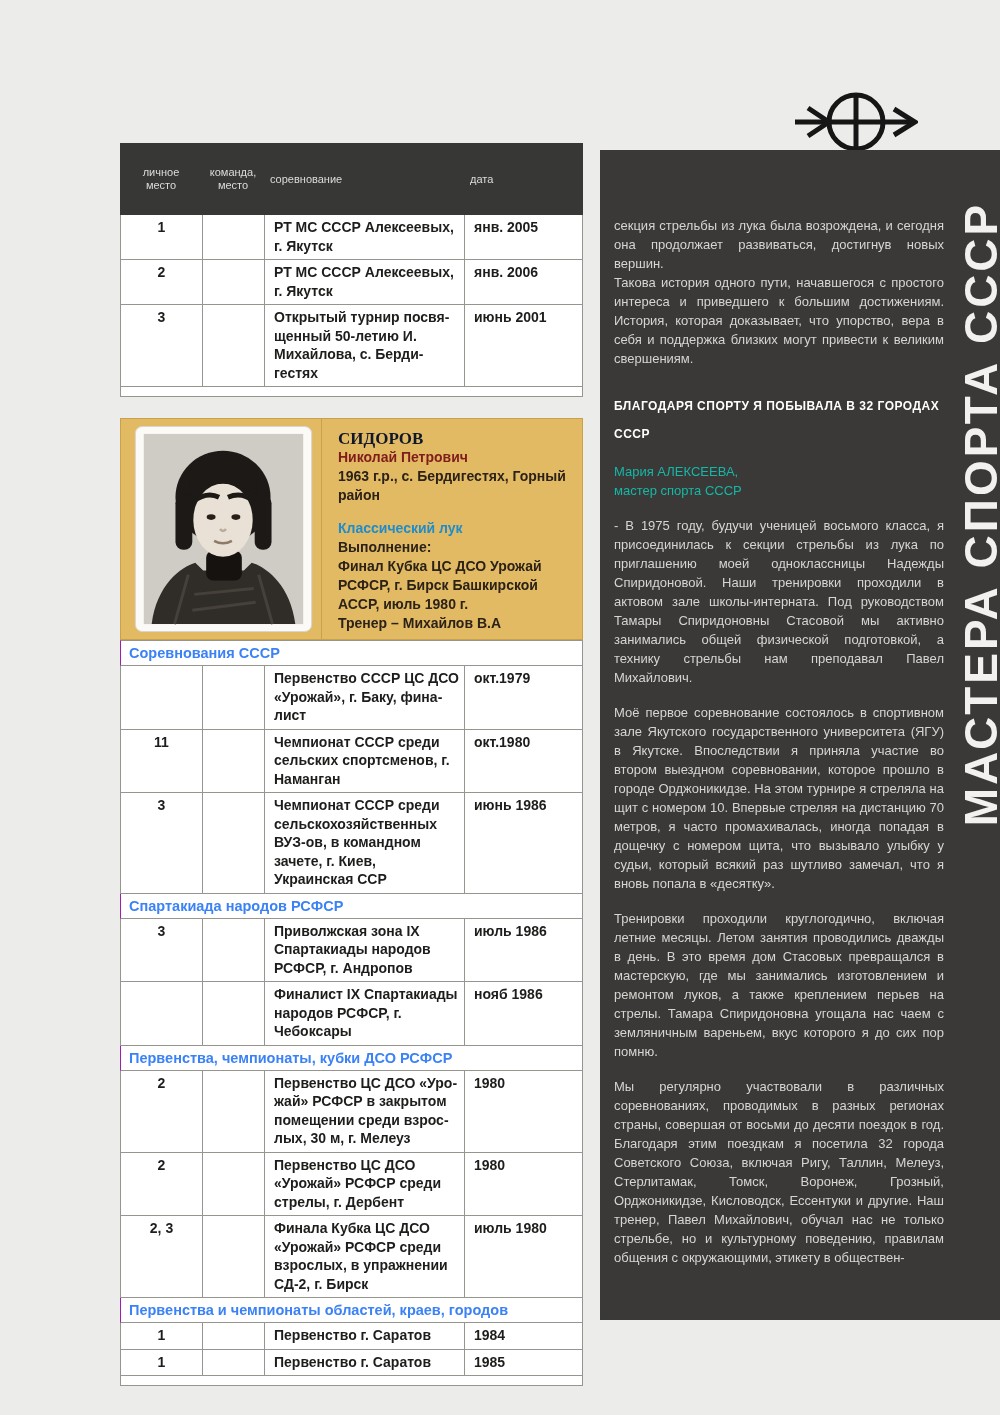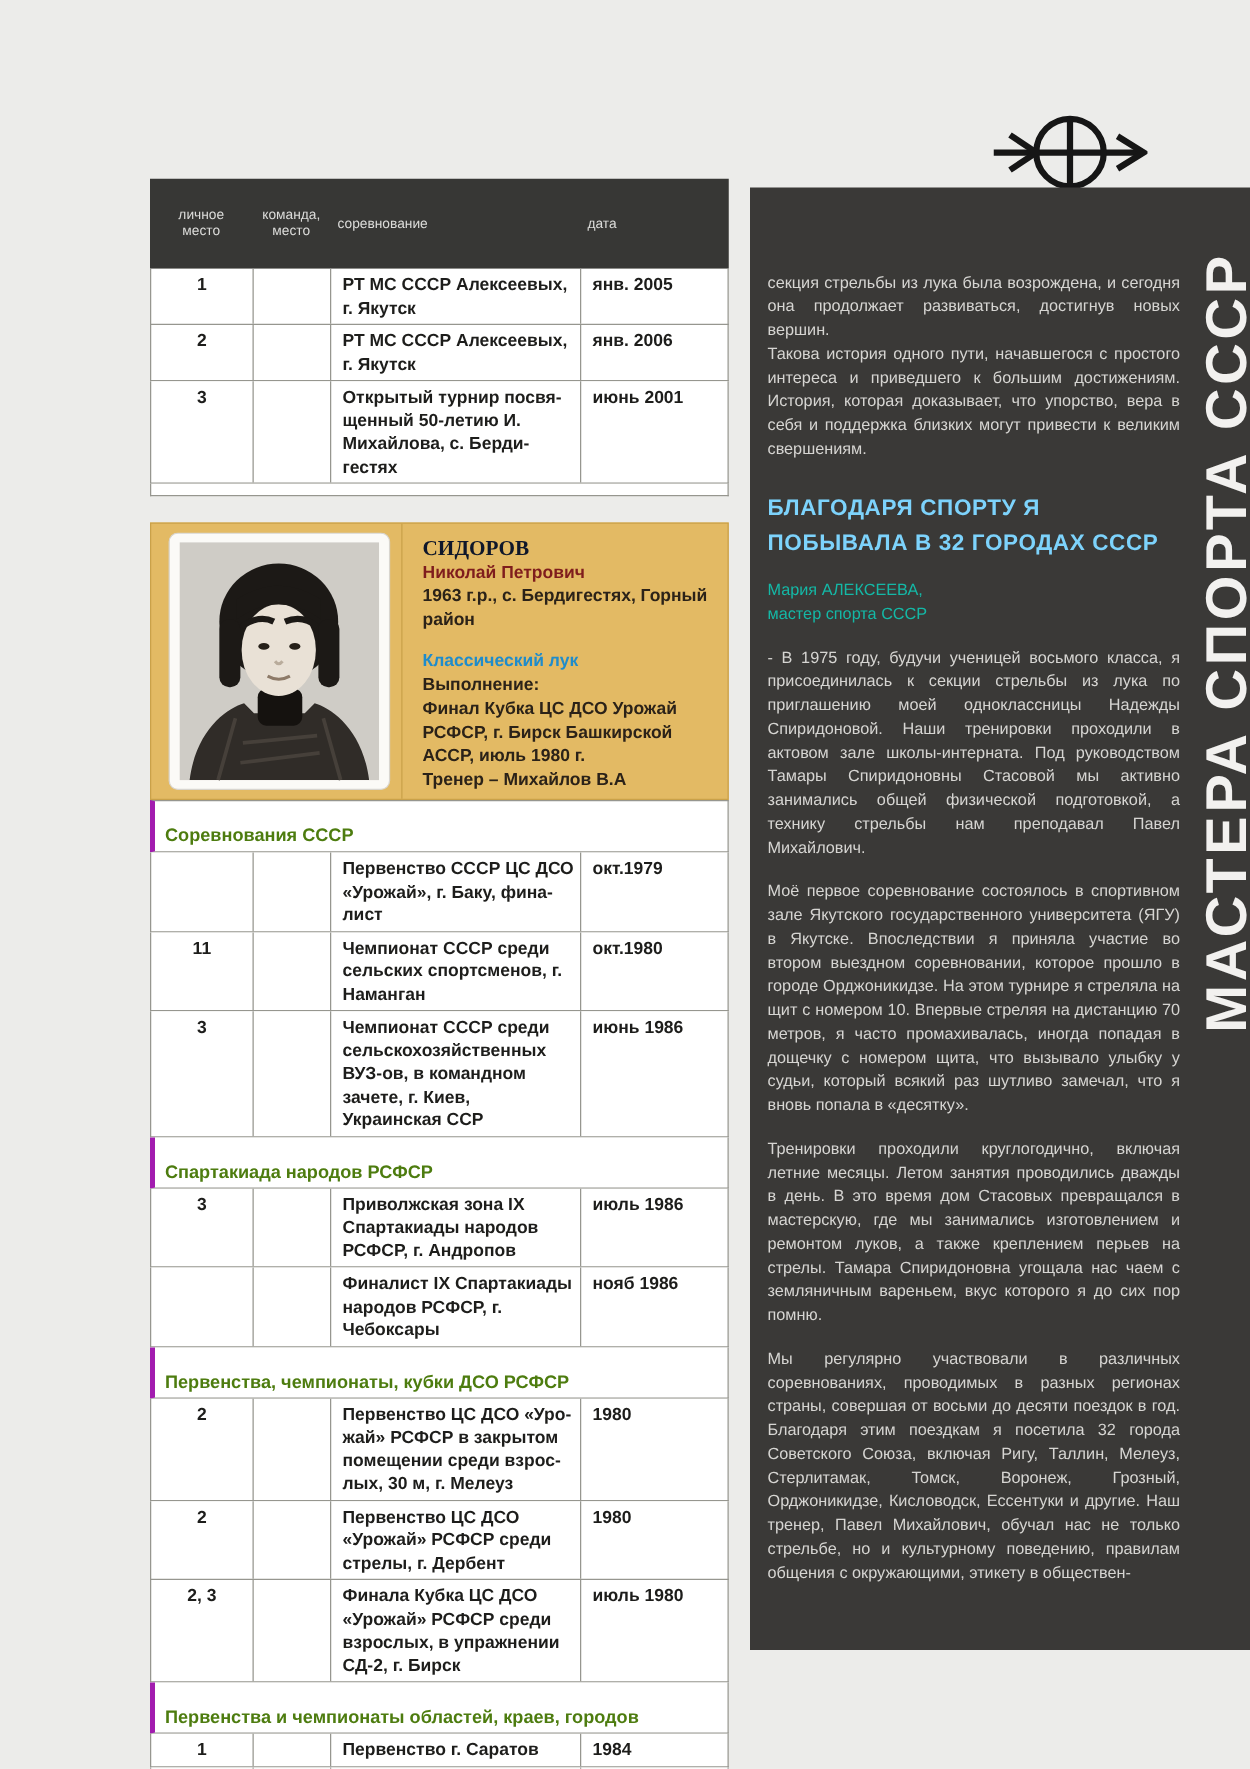--- a/index.html
+++ b/index.html
@@ -15,22 +15,22 @@
          height:72px;font-size:11px;line-height:13px;align-items:center;}
   .thead .hcell{white-space:pre-line;text-align:center;}
   .thead .hleft{text-align:left;padding-left:6px;}
   .trow{display:grid;grid-template-columns:82px 62px 200px 119px;background:#ffffff;
         border-left:1px solid #96968f;border-right:1px solid #96968f;border-bottom:1px solid #96968f;}
   .tcell{font-size:14px;font-weight:700;color:#1d1d1b;line-height:18.5px;padding:3px 5px 4px 5px;}
   .c-place{text-align:center;border-right:1px solid #96968f;}
   .c-team{border-right:1px solid #96968f;}
   .c-comp{border-right:1px solid #96968f;padding-left:9px;}
   .c-date{padding-left:9px;}
-  .section-header{background:#ffffff;font-size:14.5px;font-weight:700;color:#4d7c0f;
-        padding:20px 8px 4px 8px;border-left:4px solid #a21caf;border-right:1px solid #96968f;
+  .section-header{background:#ffffff;font-size:14.5px;font-weight:700;color:#3b82f6;
+        padding:4px 8px 4px 8px;border-left:1px solid #a21caf;border-right:1px solid #96968f;
         border-bottom:1px solid #96968f;}
   #sections > .section:first-child > .section-header{border-top:1px solid #96968f;}
   .white-strip{height:9px;background:#ffffff;border-left:1px solid #96968f;border-right:1px solid #96968f;
         border-bottom:1px solid #96968f;}
   .section-gap{height:21px;}
 
   
   .card{display:flex;background:#e3ba64;border:1px solid #caa149;height:220px;}
   .photo-cell{width:201px;border-right:1px solid #caa149;box-sizing:border-box;padding:7px 0 0 13px;}
   .photo-svg{width:179px;height:206px;display:block;}
@@ -38,21 +38,21 @@
   .card-surname{color:#0f172a;font-size:17px;font-family:Liberation Serif, serif;}
   .card-name{color:#7f1d1d;}
   .card-discipline{color:#1f8ccb;margin-top:14px;}
 
   
   .dark-panel{position:absolute;left:556px;top:150px;width:422px;height:1170px;background:#3a3937;overflow:hidden;margin-left:44px;}
   .article{position:absolute;left:14px;top:66px;width:330px;color:#d6d5d2;font-size:13px;line-height:19px;
            text-align:justify;}
   .article p{margin:0;}
   .article p.spaced{margin-top:16px;}
-  .article-heading{color:#7dd3fc;font-size:18px;line-height:28px;font-weight:700;letter-spacing:.5px;
+  .article-heading{color:#ffffff;font-size:12px;line-height:28px;font-weight:700;letter-spacing:.5px;
            margin:24px 0 14px 0;text-align:left;}
   .author{color:#14b8a6;line-height:19px;margin-bottom:16px;text-align:left;}
 
   .vertical-title-box{position:absolute;left:340px;top:8px;width:82px;height:712px;}
   .vertical-title{position:absolute;left:50%;top:50%;transform:translate(-50%,-50%) rotate(-90deg);
            white-space:nowrap;color:#f2f1ef;font-size:46px;font-weight:700;letter-spacing:3px;}
 </style>
 </head>
 <body>
 

